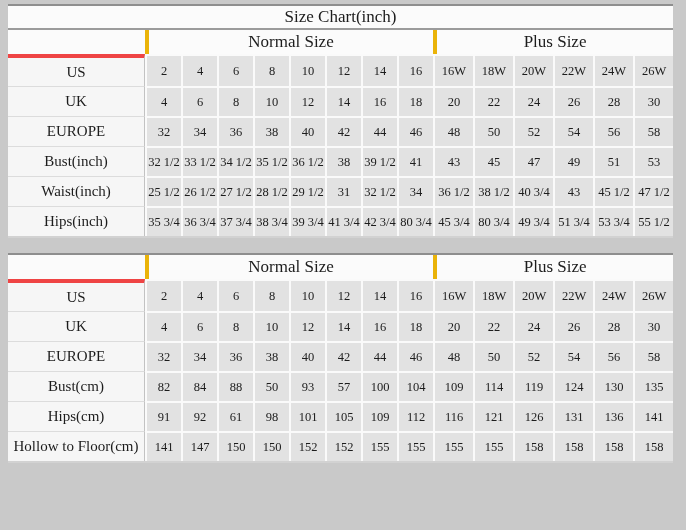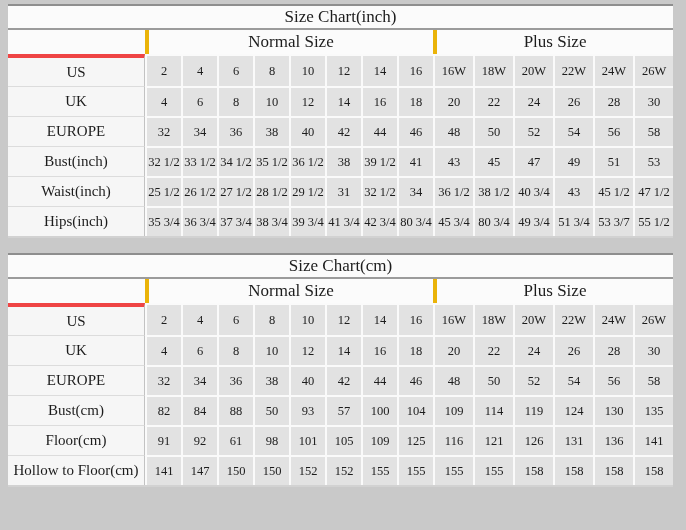--- a/index.html
+++ b/index.html
@@ -193,21 +193,21 @@
           <td class="size-cell">37 3/4</td>
           <td class="size-cell">38 3/4</td>
           <td class="size-cell">39 3/4</td>
           <td class="size-cell">41 3/4</td>
           <td class="size-cell">42 3/4</td>
           <td class="size-cell">80 3/4</td>
           <td class="size-cell">45 3/4</td>
           <td class="size-cell">80 3/4</td>
           <td class="size-cell">49 3/4</td>
           <td class="size-cell">51 3/4</td>
-          <td class="size-cell">53 3/7</td>
+          <td class="size-cell">53 3/4</td>
           <td class="size-cell">55 1/2</td>
         </tr>
       </tbody>
   </table>
 
   <table class="size-chart">
     <colgroup>
       <col style="width:137px">
       <col style="width:36px">
         <col style="width:36px">
@@ -218,23 +218,20 @@
         <col style="width:36px">
         <col style="width:36px">
       <col style="width:40px">
         <col style="width:40px">
         <col style="width:40px">
         <col style="width:40px">
       <col style="width:40px">
         <col style="width:40px">
     </colgroup>
     <thead>
-      <tr>
-        <td class="chart-title" colspan="15">Size Chart(cm)</td>
-      </tr>
       <tr class="section-row">
         <td></td>
         <td class="section-cell" colspan="8">Normal Size</td>
         <td class="section-cell" colspan="6">Plus Size</td>
       </tr>
     </thead>
     <tbody>
         <tr>
           <th class="row-label">US</th>
           <td class="size-cell">2</td>
@@ -297,29 +294,29 @@
           <td class="size-cell">100</td>
           <td class="size-cell">104</td>
           <td class="size-cell">109</td>
           <td class="size-cell">114</td>
           <td class="size-cell">119</td>
           <td class="size-cell">124</td>
           <td class="size-cell">130</td>
           <td class="size-cell">135</td>
         </tr>
         <tr>
-          <th class="row-label">Floor(cm)</th>
+          <th class="row-label">Hips(cm)</th>
           <td class="size-cell">91</td>
           <td class="size-cell">92</td>
           <td class="size-cell">61</td>
           <td class="size-cell">98</td>
           <td class="size-cell">101</td>
           <td class="size-cell">105</td>
           <td class="size-cell">109</td>
-          <td class="size-cell">125</td>
+          <td class="size-cell">112</td>
           <td class="size-cell">116</td>
           <td class="size-cell">121</td>
           <td class="size-cell">126</td>
           <td class="size-cell">131</td>
           <td class="size-cell">136</td>
           <td class="size-cell">141</td>
         </tr>
         <tr>
           <th class="row-label">Hollow to Floor(cm)</th>
           <td class="size-cell">141</td>

